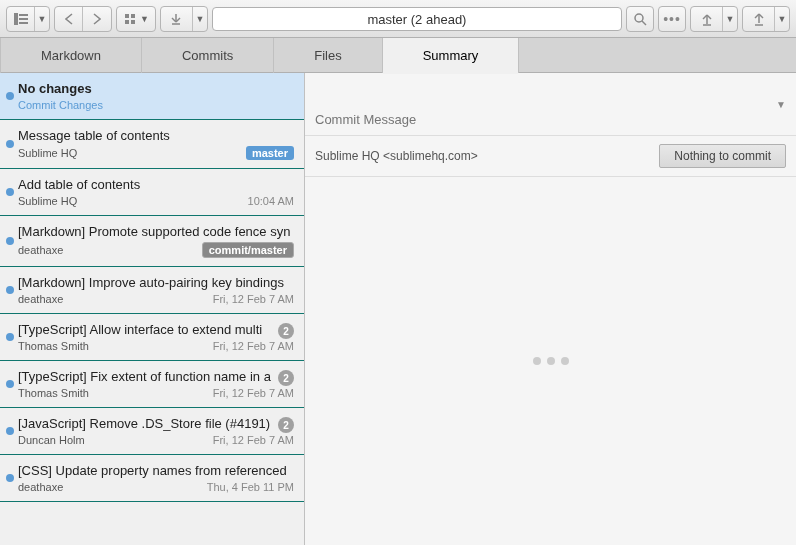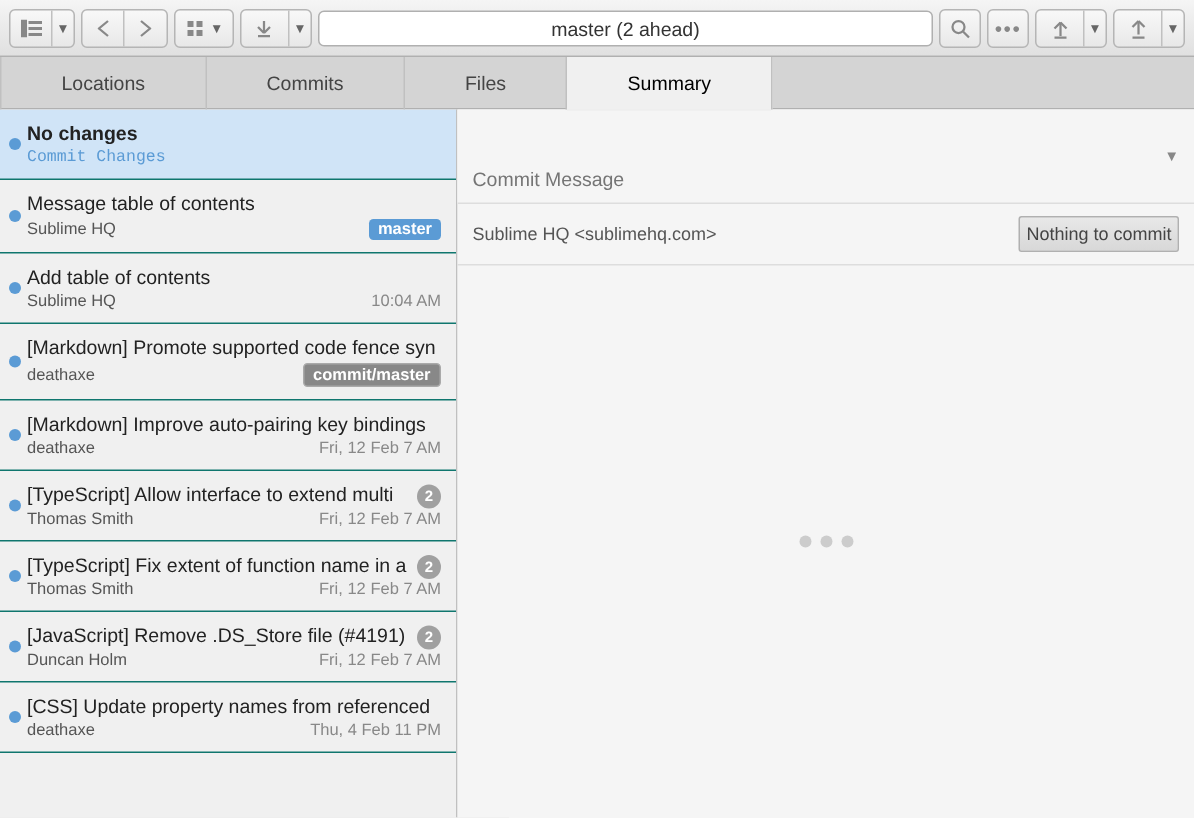--- a/index.html
+++ b/index.html
@@ -237,21 +237,21 @@
       border-bottom: 1px solid #ddd;
     }
     .author-email {
       font-size: 12px;
       color: #555;
     }
     .nothing-to-commit-btn {
       background: linear-gradient(180deg, #e8e8e8 0%, #d8d8d8 100%);
       border: 1px solid #b0b0b0;
       border-radius: 2px;
-      padding: 4px 4px;
+      padding: 4px 14px;
       font-size: 12px;
       color: #444;
       cursor: default;
     }
 
     .loading-dots {
       display: flex;
       align-items: center;
       justify-content: center;
       flex: 1;
@@ -363,41 +363,41 @@
       </button>
       <button class="toolbar-btn" style="width:14px;padding:0">
         <span style="font-size:9px;color:#666;">▼</span>
       </button>
     </div>
   </div>
 </div>
 
 <div class="tab-bar">
   <div class="tab">
-    <span>Locations</span>
+    <span>Markdown</span>
   </div>
   <div class="tab">
     <span>Commits</span>
   </div>
   <div class="tab">
     <span>Files</span>
   </div>
   <div class="tab active">
     <span>Summary</span>
   </div>
 </div>
 
 <div class="main">
 
   <div class="commit-list">
 
     <div class="commit-item active">
       <div class="commit-dot"></div>
       <div class="commit-title bold">No changes</div>
-      <div class="commit-author" style="color:#5b9bd5;font-size:11px;font-family:Liberation Mono, monospace;">Commit Changes</div>
+      <div class="commit-author" style="color:#5b9bd5;font-size:11px;">Commit Changes</div>
     </div>
 
     <div class="commit-item">
       <div class="commit-dot"></div>
       <div class="commit-title">Message table of contents</div>
       <div class="commit-meta">
         <span class="commit-author">Sublime HQ</span>
         <span class="branch-badge master">master</span>
       </div>
     </div>

